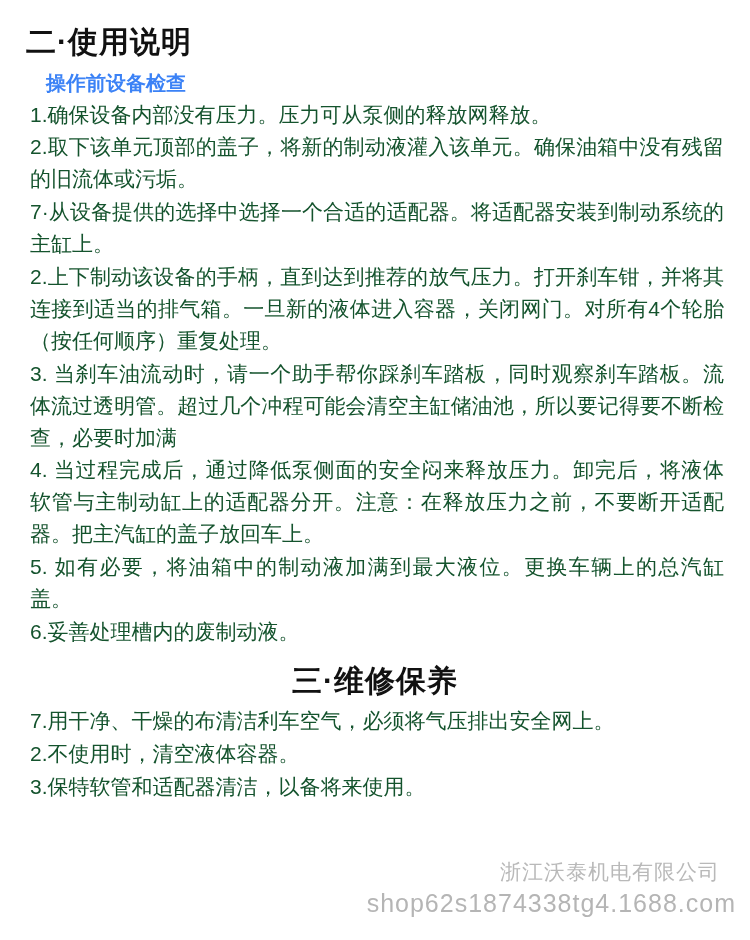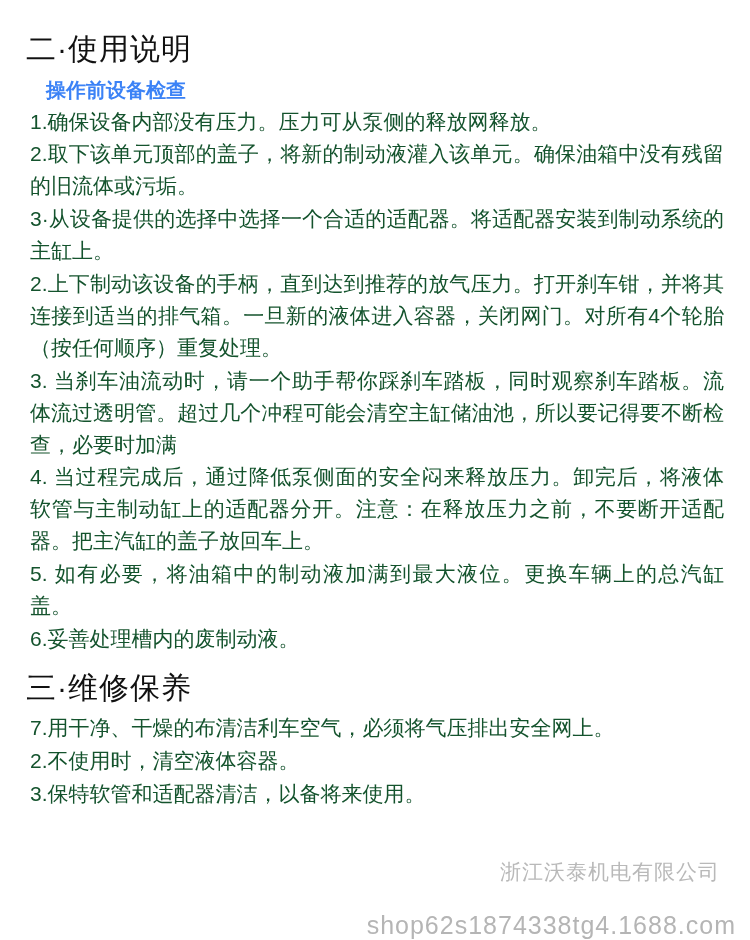--- a/index.html
+++ b/index.html
@@ -17,28 +17,29 @@
   }
   .page {
     position: relative;
     width: 750px;
     height: 940px;
     box-sizing: border-box;
     padding: 14px 26px 0 26px;
   }
   .section-title {
     font-size: 30px;
-    font-weight: normal;
+    font-weight: bold;
     letter-spacing: 1px;
     color: #111111;
-    margin: 16px 0 6px 0;
+    margin: 9px 0 6px 0;
     line-height: 1.25;
   }
   .section-title.second {
     margin-top: 14px;
+    text-align: center;
   }
   .sub-head {
     font-size: 20px;
     font-weight: bold;
     color: #3b82f6;
     margin: 8px 0 2px 16px;
     line-height: 1.4;
     padding-left: 4px;
   }
   .para {
@@ -54,39 +55,39 @@
     right: 30px;
     bottom: 54px;
     font-size: 21px;
     color: #b9b9b9;
     letter-spacing: 1px;
     white-space: nowrap;
   }
   .watermark-2 {
     position: absolute;
     right: 14px;
-    bottom: 0;
+    bottom: 22px;
     font-size: 25px;
     color: #b5b5b5;
     letter-spacing: 1px;
     white-space: nowrap;
   }
 </style>
 </head>
 <body>
 
 <div class="page">
 
   <h1 class="section-title">二·使用说明</h1>
 
   <div class="sub-head">操作前设备检查</div>
   <p class="para">1.确保设备内部没有压力。压力可从泵侧的释放网释放。</p>
   <p class="para">2.取下该单元顶部的盖子，将新的制动液灌入该单元。确保油箱中没有残留的旧流体或污垢。</p>
 
-  <p class="para">3·从设备提供的选择中选择一个合适的适配器。将适配器安装到制动系统的主缸上。</p>
+  <p class="para">7·从设备提供的选择中选择一个合适的适配器。将适配器安装到制动系统的主缸上。</p>
   <p class="para">2.上下制动该设备的手柄，直到达到推荐的放气压力。打开刹车钳，并将其连接到适当的排气箱。一旦新的液体进入容器，关闭网门。对所有4个轮胎（按任何顺序）重复处理。</p>
   <p class="para">3. 当刹车油流动时，请一个助手帮你踩刹车踏板，同时观察刹车踏板。流体流过透明管。超过几个冲程可能会清空主缸储油池，所以要记得要不断检查，必要时加满</p>
   <p class="para">4. 当过程完成后，通过降低泵侧面的安全闷来释放压力。卸完后，将液体软管与主制动缸上的适配器分开。注意：在释放压力之前，不要断开适配器。把主汽缸的盖子放回车上。</p>
   <p class="para">5. 如有必要，将油箱中的制动液加满到最大液位。更换车辆上的总汽缸盖。</p>
   <p class="para">6.妥善处理槽内的废制动液。</p>
 
   <h1 class="section-title second">三·维修保养</h1>
 
   <p class="para">7.用干净、干燥的布清洁利车空气，必须将气压排出安全网上。</p>
   <p class="para">2.不使用时，清空液体容器。</p>

